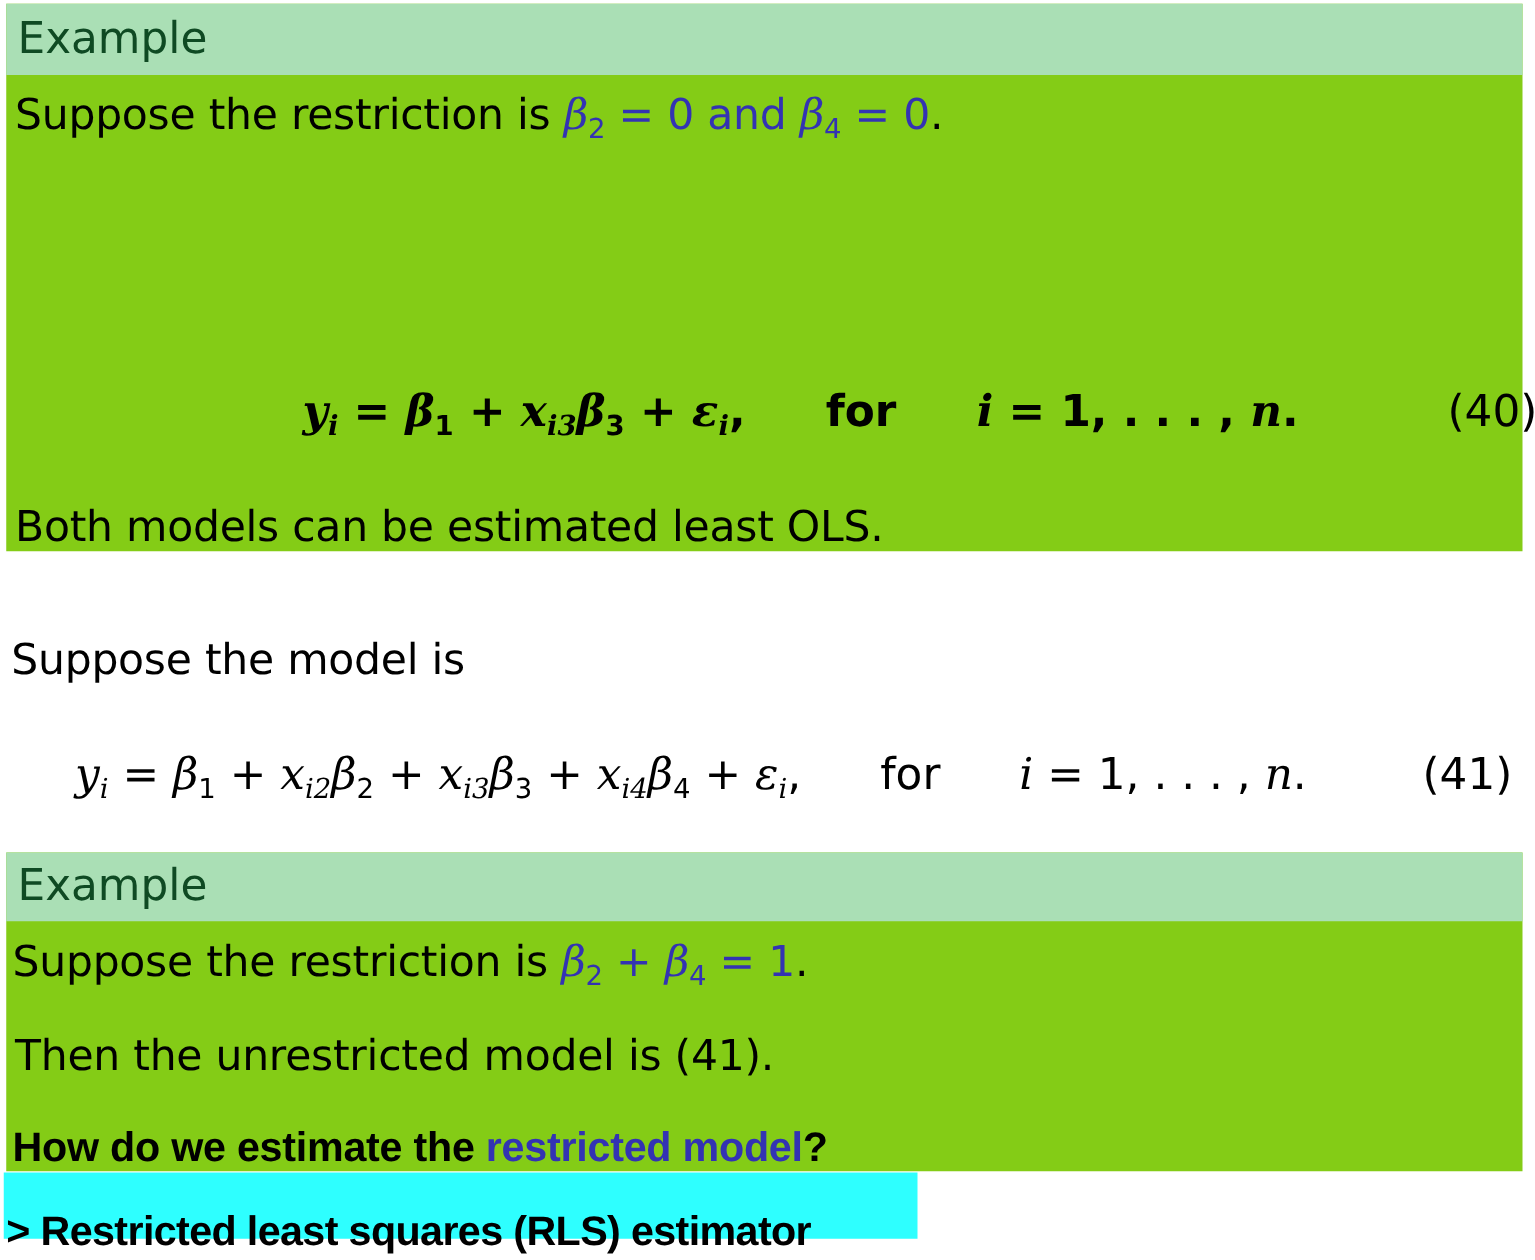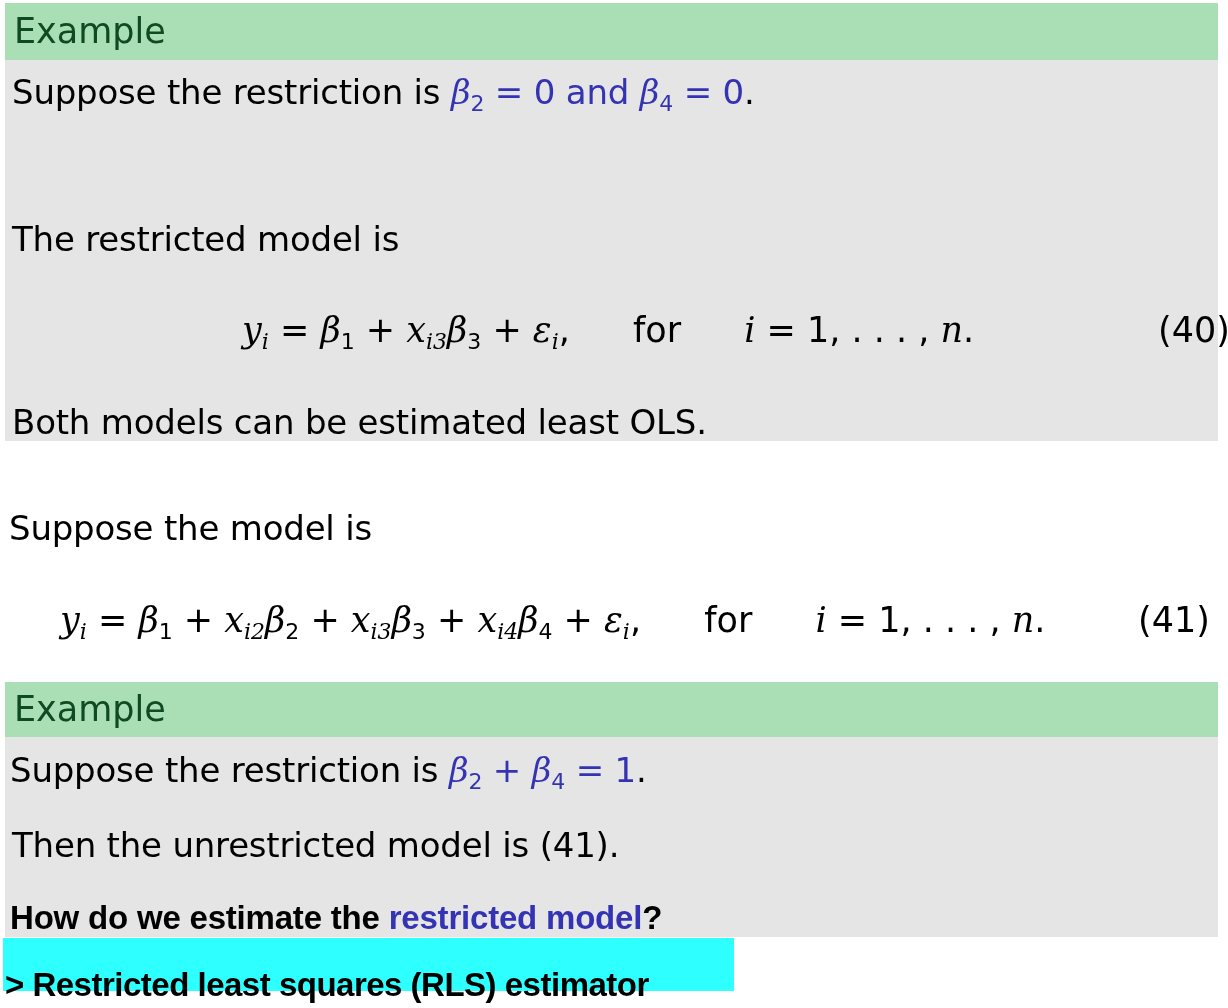--- a/index.html
+++ b/index.html
@@ -14,21 +14,21 @@
       overflow: hidden;
       font-family: "DejaVu Sans", "Liberation Sans", sans-serif;
       color: #000000;
     }
 
     
     .block {
       position: absolute;
       left: 5px;
       width: 1213px;
-      background: #e5e5e5;
+      background: #84cc16;
     }
     .block-header {
       position: absolute;
       left: 0; top: 0;
       width: 100%;
       height: 57px;
       background: #aadfb5;
     }
     .block-title {
       position: absolute;
@@ -104,23 +104,22 @@
 <div class="block" style="top:3px; height:438px;">
   <div class="block-header">
     <span class="block-title">Example</span>
   </div>
 
   <div class="line" style="left:7px; top:67px;">
     <span>Suppose the restriction is </span><span class="blue"><span class="math">β</span><sub class="mathup">2</sub><span> = 0 and </span><span class="math">β</span><sub class="mathup">4</sub><span> = 0</span></span><span>.</span>
   </div>
 
 
-  <div class="line" style="left:7px; top:214px;">The restricted model is</div>
 
-  <div class="eq" style="left:237px; top:304px;">
+  <div class="eq" style="left:237px; top:304px;font-weight:bold;">
     <span class="math">y</span><sub class="math">i</sub><span> = </span><span class="math">β</span><sub>1</sub><span> + </span><span class="math">x</span><sub class="math">i3</sub><span class="math">β</span><sub>3</sub><span> + </span><span class="math">ε</span><sub class="math">i</sub><span>,</span>
     <span style="display:inline-block; width:52px;"></span><span>for</span>
     <span style="display:inline-block; width:52px;"></span><span class="math">i</span><span> = 1, . . . , </span><span class="math">n</span><span>.</span>
   </div>
   <div class="eqnum" style="left:1133px; top:304px;margin-left:20px;">(40)</div>
 
   <div class="line" style="left:7px; top:397px;">Both models can be estimated least OLS.</div>
 </div>
 
 <div class="line" style="left:9px; top:506px;">Suppose the model is</div>

